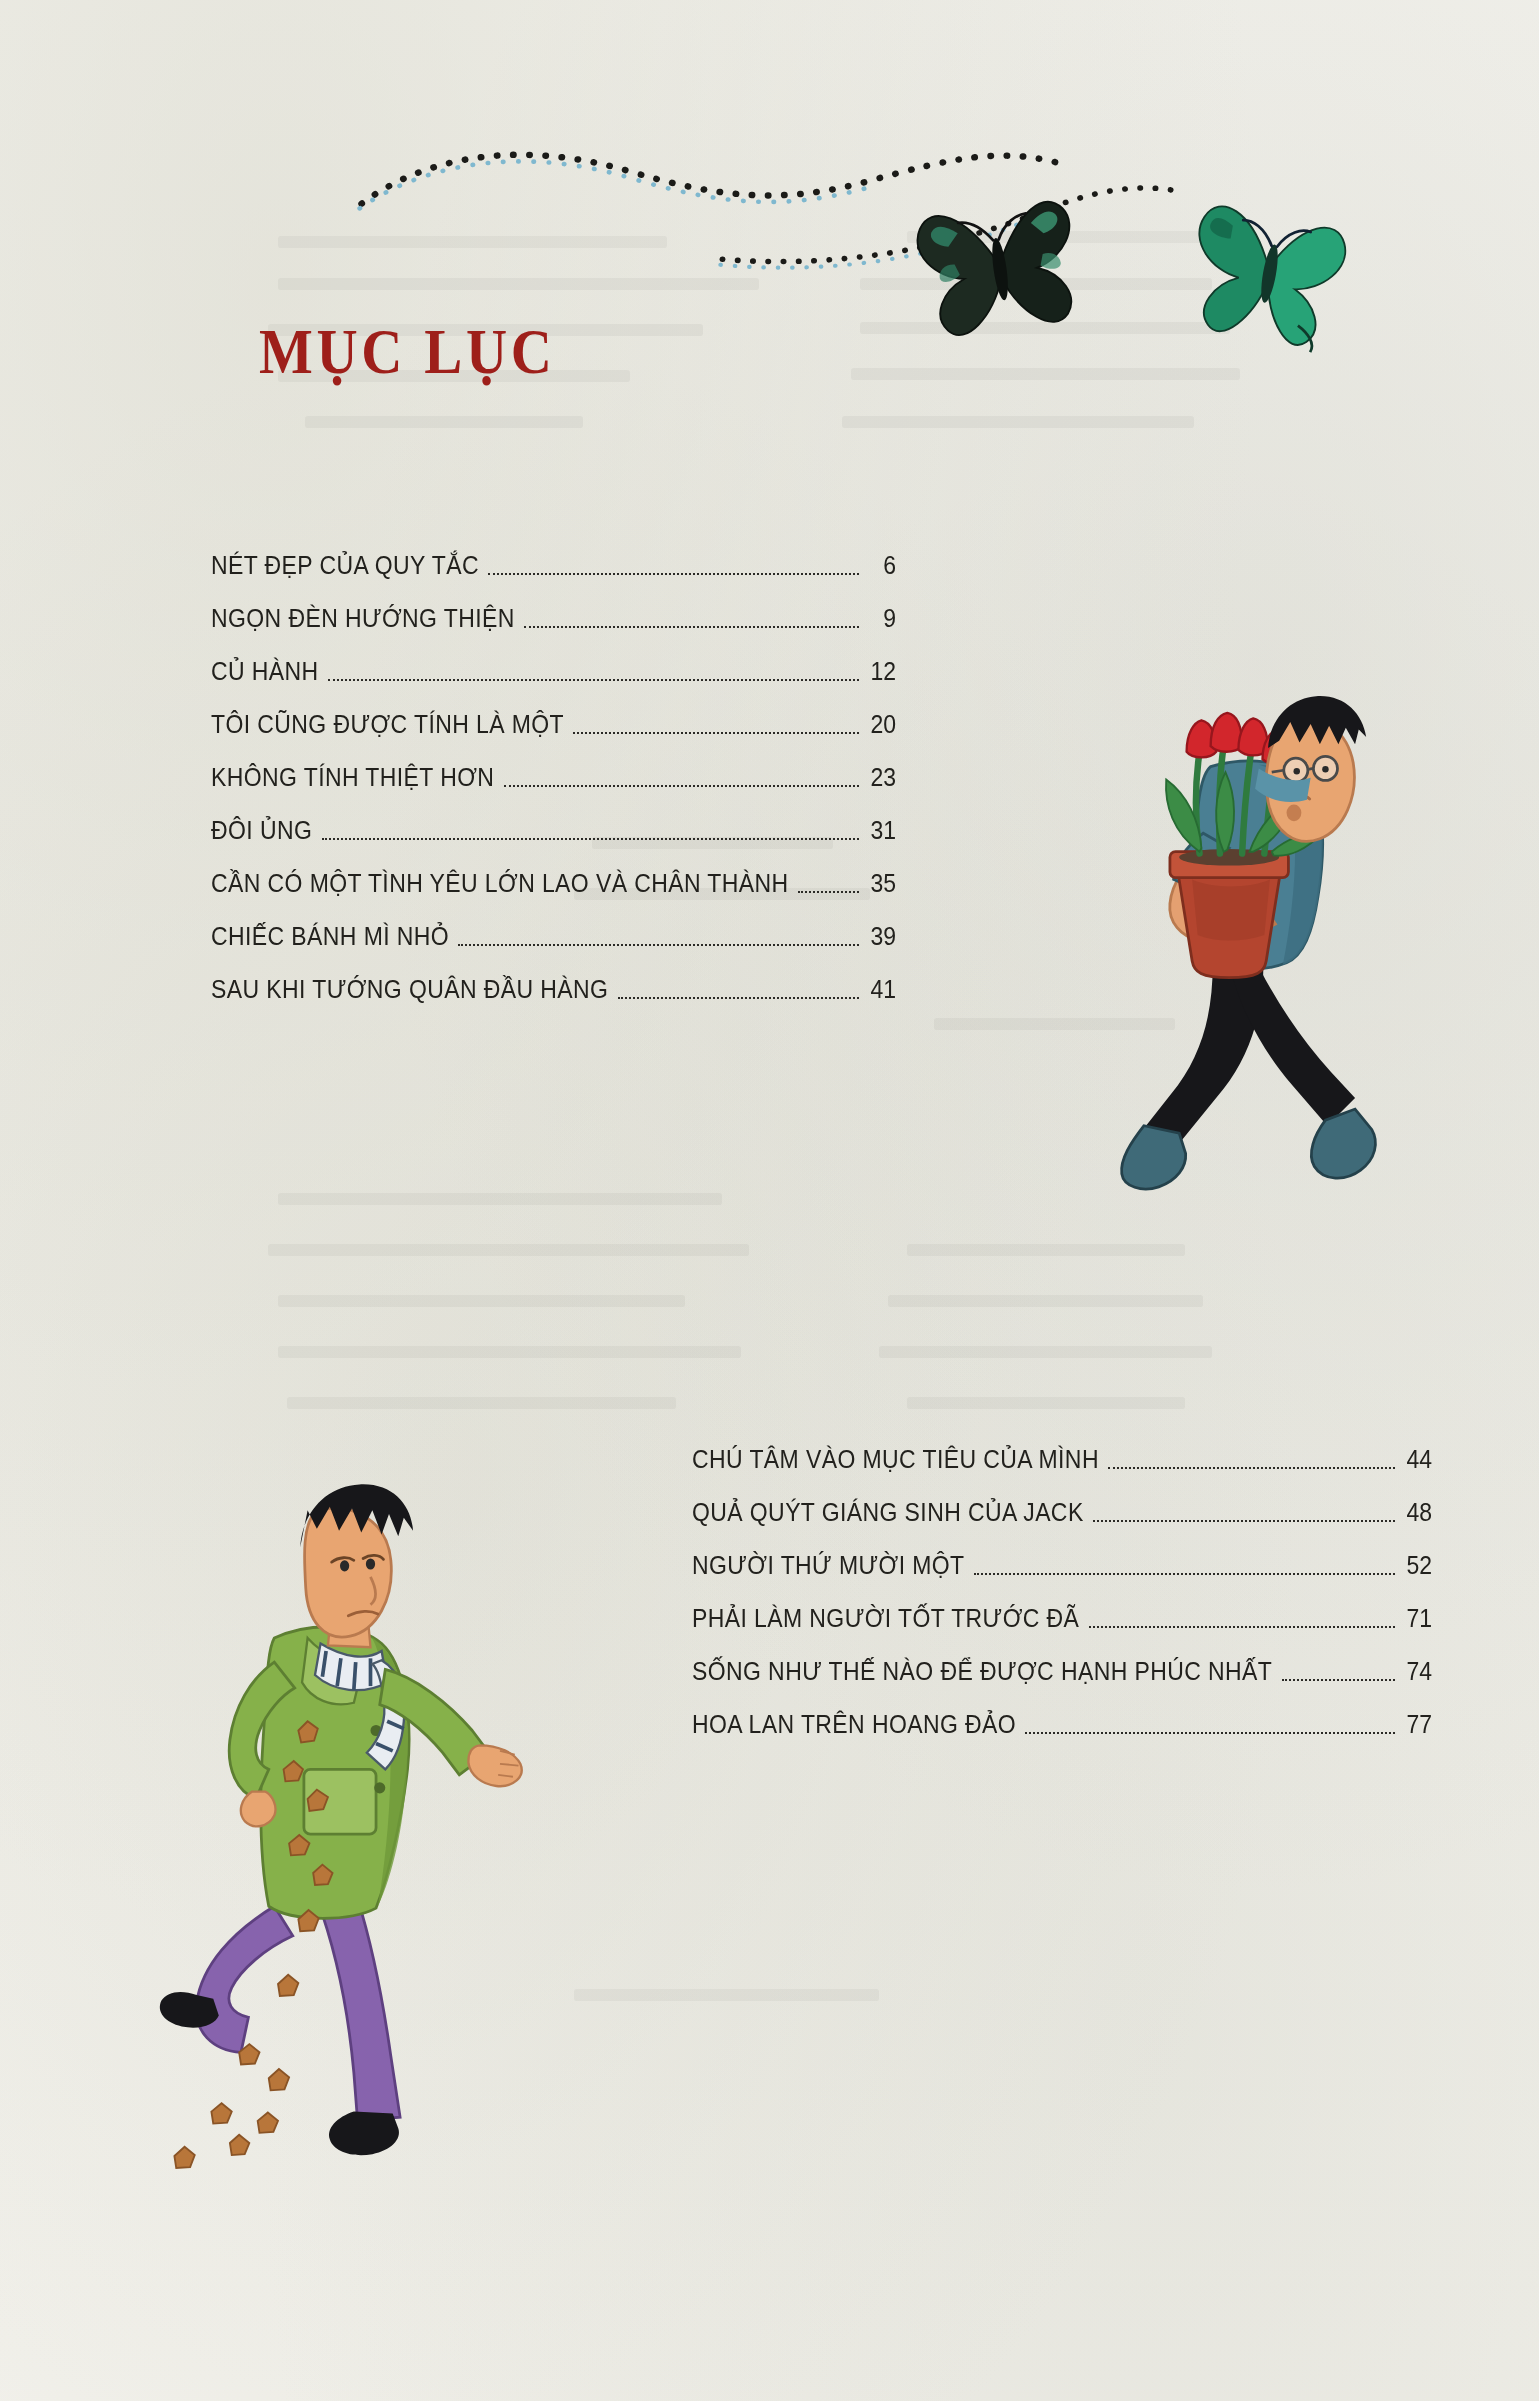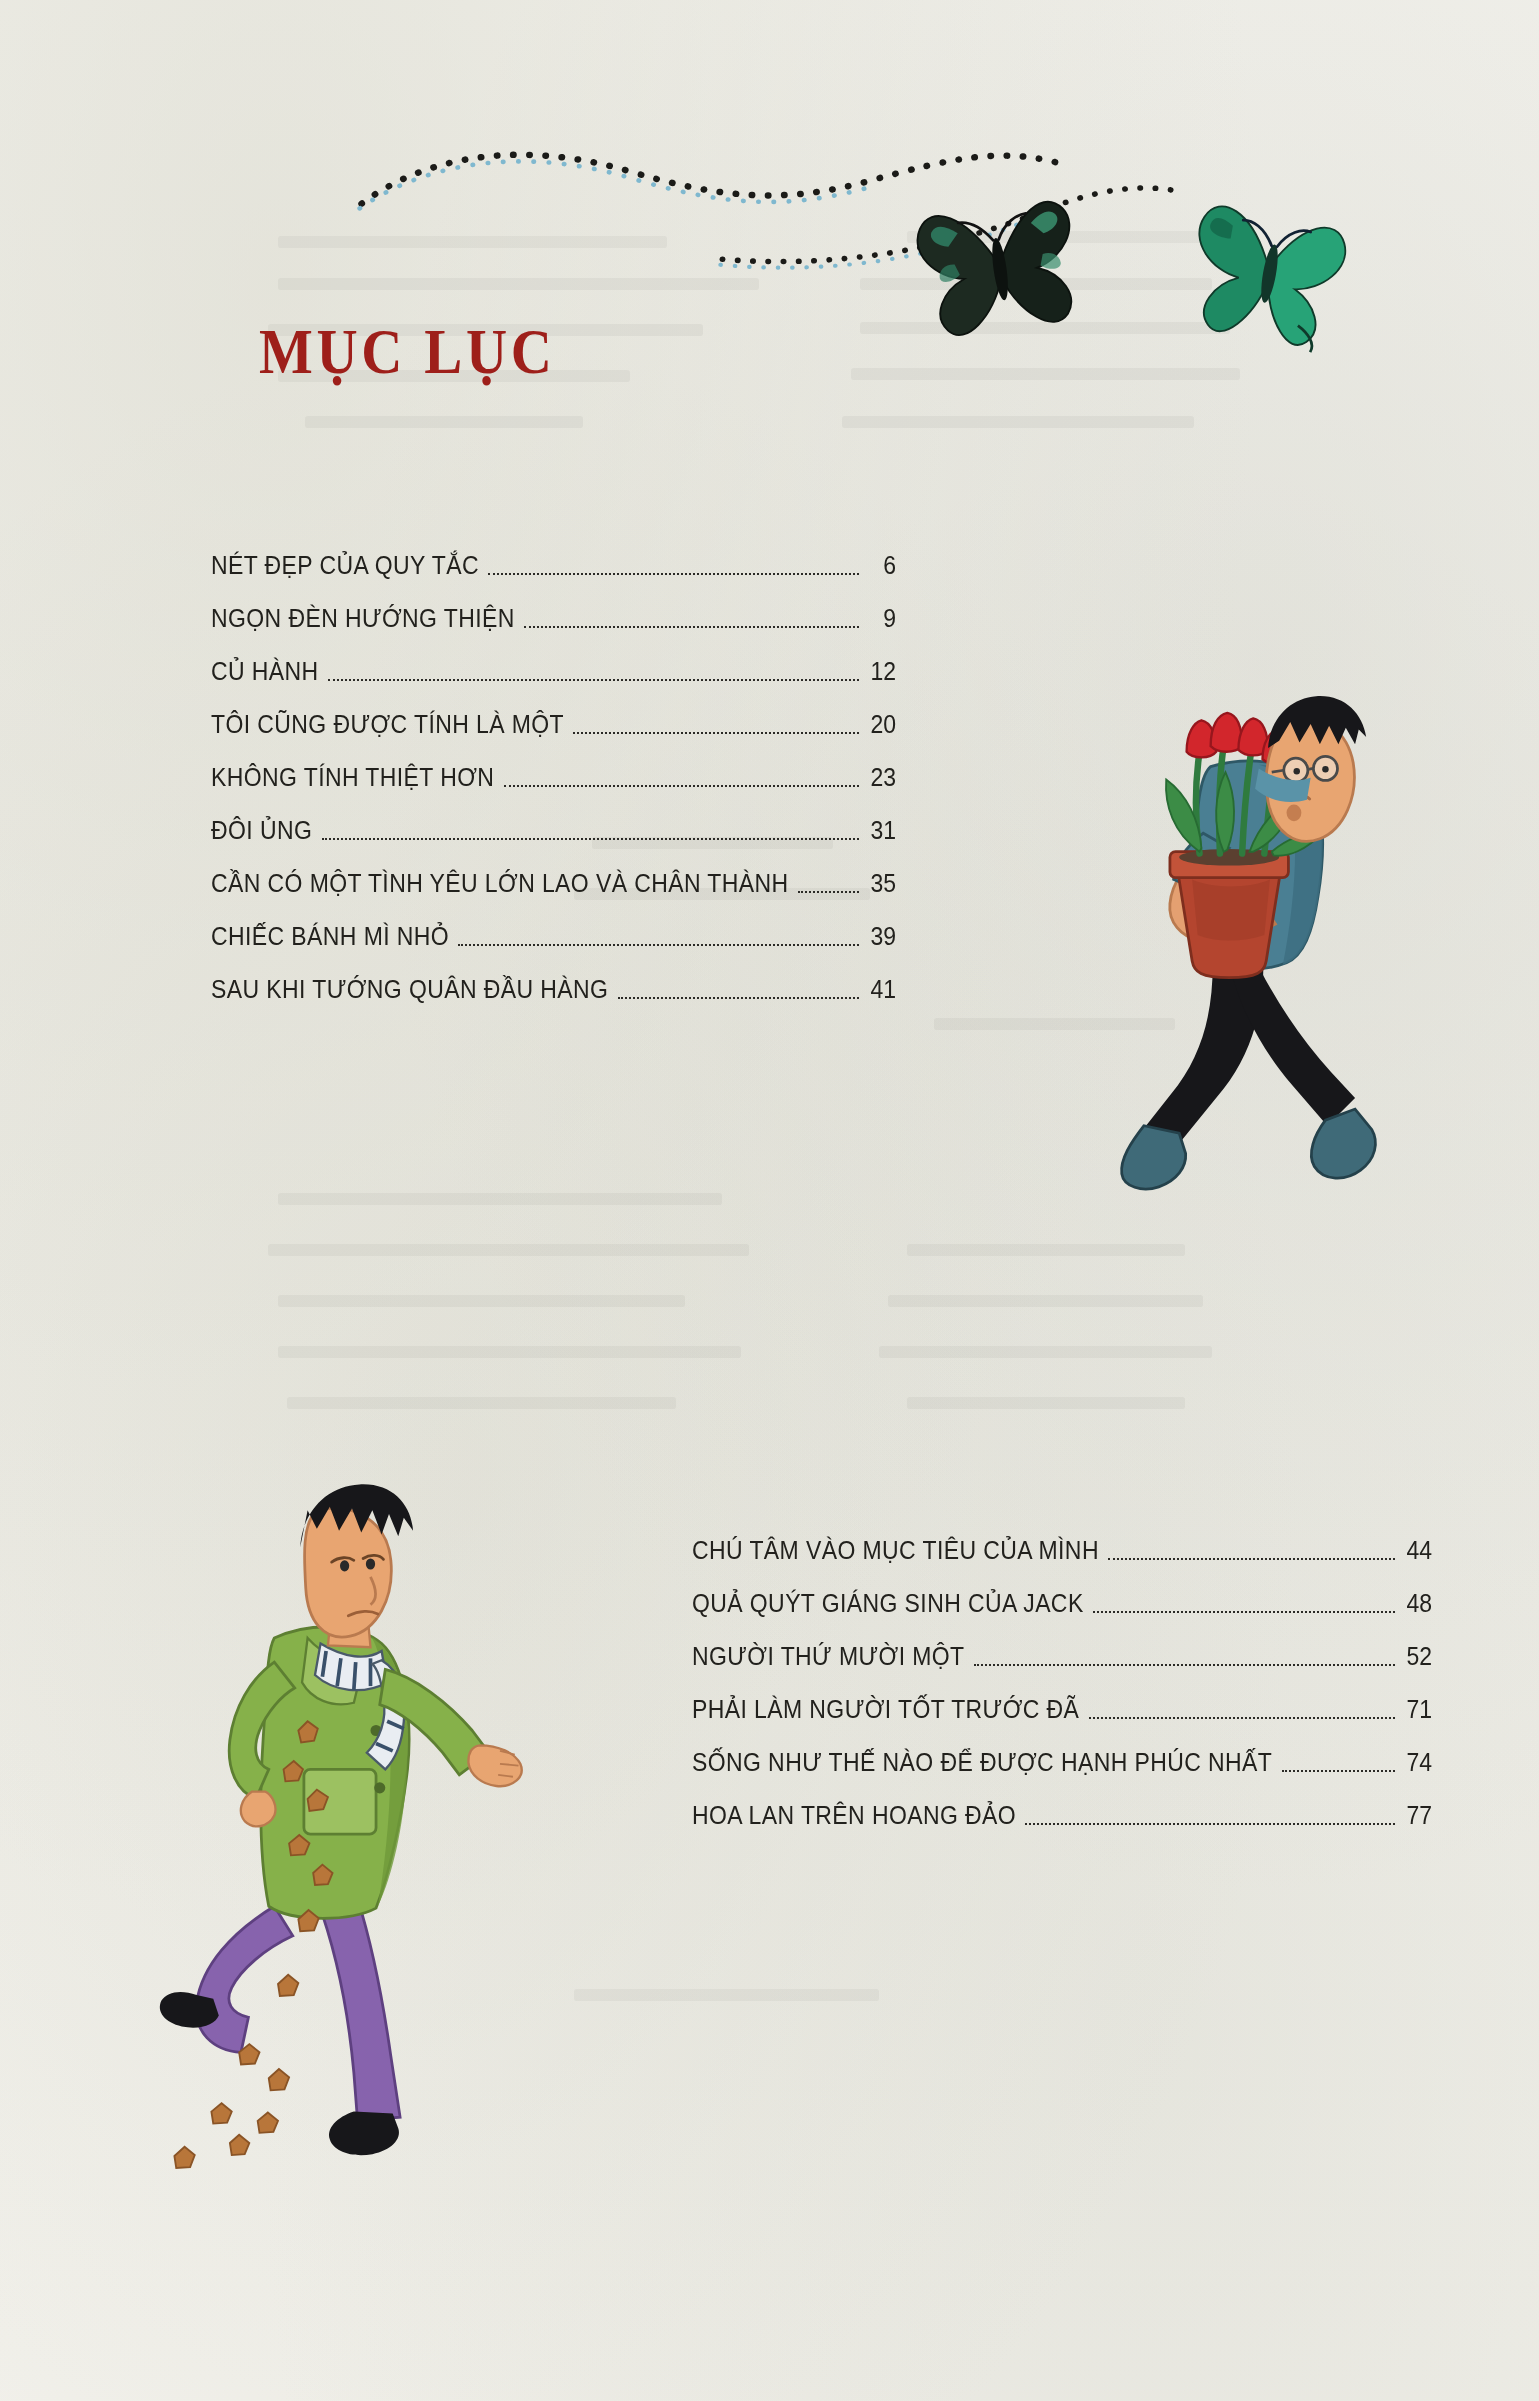--- a/index.html
+++ b/index.html
@@ -58,21 +58,21 @@
     color: #9e1f1a;
     transform: scaleY(1.12);
     transform-origin: left top;
   }
 
   
   .toc {
     position: absolute;
   }
   .toc-top { left: 211px; top: 513px; width: 685px; margin-top: 41px; }
-  .toc-bottom { left: 692px; top: 1539px; width: 740px; }
+  .toc-bottom { left: 692px; top: 1448px; width: 740px; }
 
   .entry {
     display: flex;
     align-items: flex-end;
     margin-bottom: 26px;
     white-space: nowrap;
   }
   .entry .etitle {
     font-size: 23px;
     letter-spacing: 0.4px;

